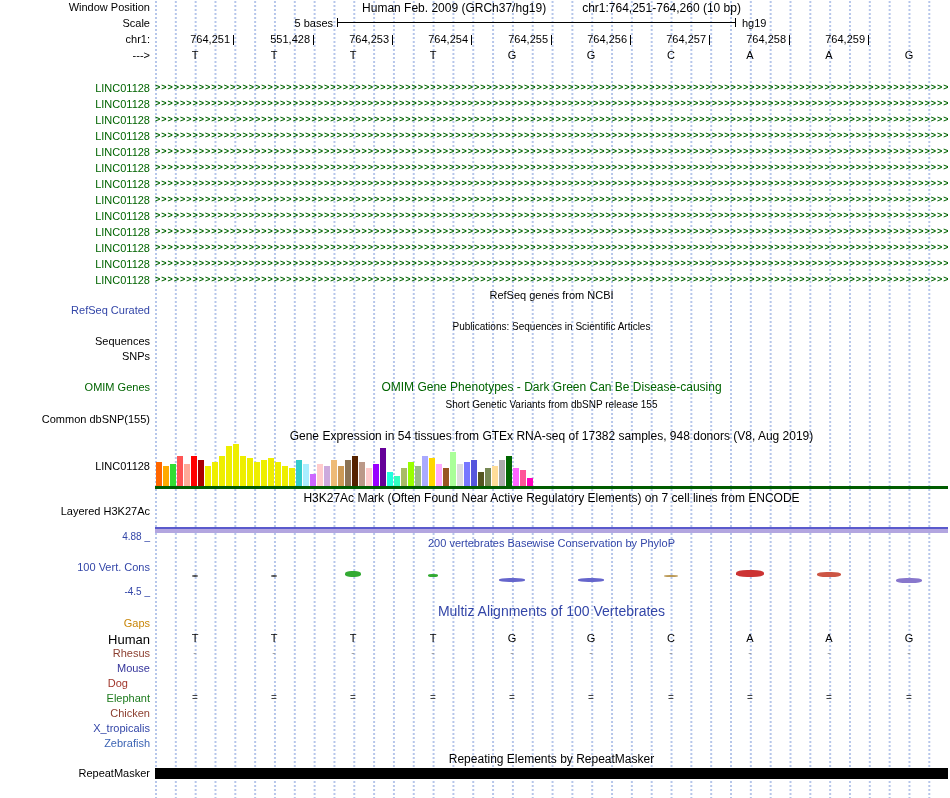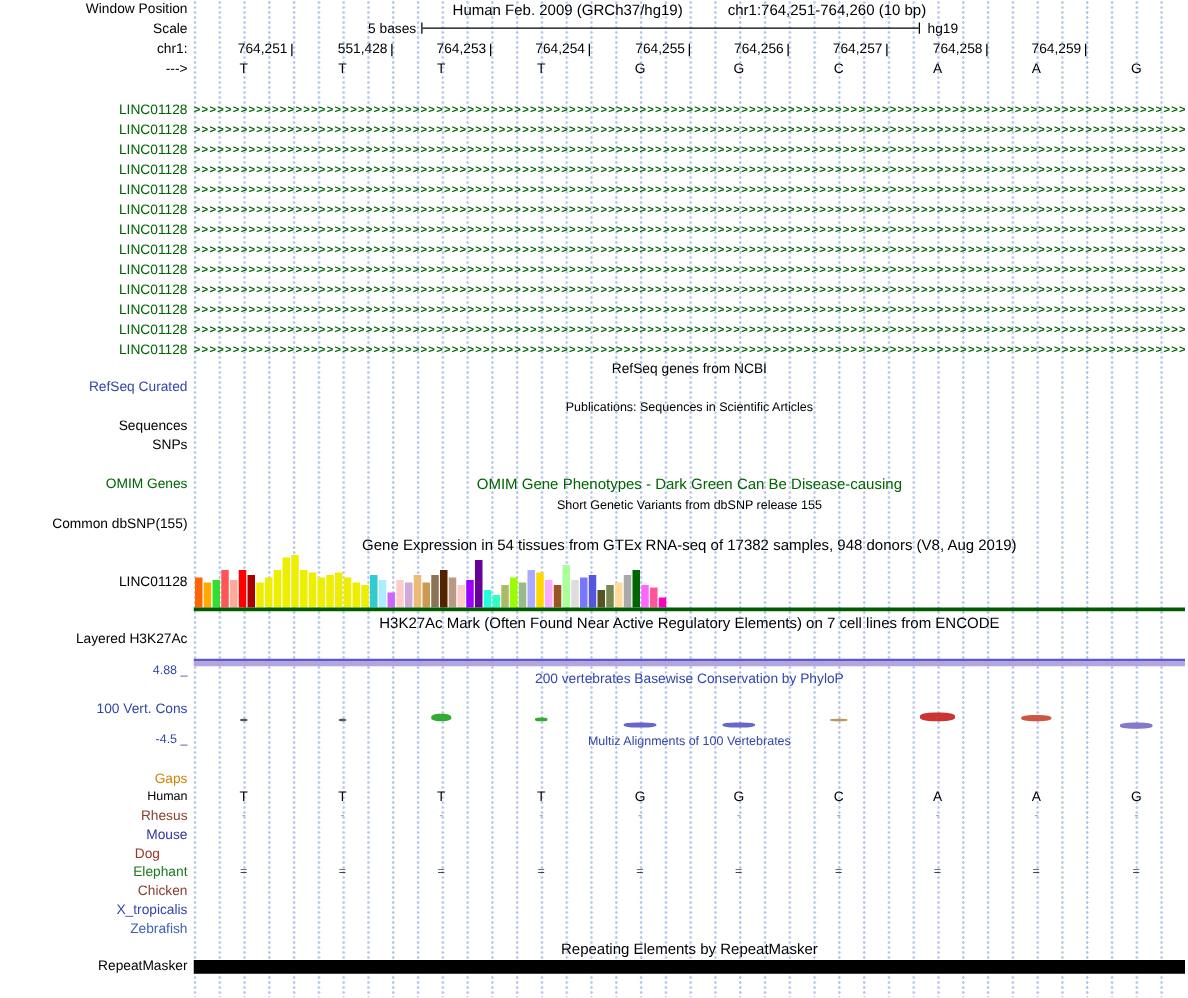--- a/index.html
+++ b/index.html
@@ -26,21 +26,21 @@
       <span>Human Feb. 2009 (GRCh37/hg19)</span><span style="margin-left:36px;">chr1:764,251-764,260 (10 bp)</span>
     </div>
 
     <div class="ctr" style="top:289px;font-size:11px;">RefSeq genes from NCBI</div>
     <div class="ctr" style="top:321px;font-size:10px;">Publications: Sequences in Scientific Articles</div>
     <div class="ctr green" style="top:380px;font-size:12px;">OMIM Gene Phenotypes - Dark Green Can Be Disease-causing</div>
     <div class="ctr" style="top:399px;font-size:10px;">Short Genetic Variants from dbSNP release 155</div>
     <div class="ctr" style="top:429px;font-size:12px;">Gene Expression in 54 tissues from GTEx RNA-seq of 17382 samples, 948 donors (V8, Aug 2019)</div>
     <div class="ctr" style="top:491px;font-size:12px;">H3K27Ac Mark (Often Found Near Active Regulatory Elements) on 7 cell lines from ENCODE</div>
     <div class="ctr blue" style="top:537px;font-size:11px;">200 vertebrates Basewise Conservation by PhyloP</div>
-    <div class="ctr blue" style="top:588px;font-size:10px;">Multiz Alignments of 100 Vertebrates</div>
+    <div class="ctr blue" style="top:603px;font-size:14px;">Multiz Alignments of 100 Vertebrates</div>
     <div class="ctr" style="top:752px;font-size:12px;">Repeating Elements by RepeatMasker</div>
 
   <div style="position: absolute; left: 78px; top: 17px; width: 100px; text-align: right; font-size: 11px;">5 bases</div>
       <div style="position: absolute; left: 182px; top: 18px; width: 397px; height: 9px; border-left: 1px solid rgb(0, 0, 0); border-right: 1px solid rgb(0, 0, 0);">
         <div style="position: absolute; left: 0px; top: 4px; width: 100%; height: 1px; background: rgb(0, 0, 0);"></div>
       </div>
       <div style="position: absolute; left: 587px; top: 17px; font-size: 11px;">hg19</div>
       <div style="position: absolute; left: 78px; top: 35px; width: 1px; height: 10px; background: rgb(0, 0, 0);"></div>
       <div style="position: absolute; left: 3px; top: 33px; width: 72px; text-align: right; font-size: 11px;">764,251</div>
       <div style="position: absolute; left: 158px; top: 35px; width: 1px; height: 10px; background: rgb(0, 0, 0);"></div>
@@ -201,21 +201,21 @@
     <div style="position: absolute; left: 0px; top: 335px; width: 150px; text-align: right; white-space: nowrap; font-size: 11px; color: rgb(0, 0, 0);">Sequences</div>
     <div style="position: absolute; left: 0px; top: 350px; width: 150px; text-align: right; white-space: nowrap; font-size: 11px; color: rgb(0, 0, 0);">SNPs</div>
     <div style="position: absolute; left: 0px; top: 381px; width: 150px; text-align: right; white-space: nowrap; font-size: 11px; color: rgb(0, 100, 0);">OMIM Genes</div>
     <div style="position: absolute; left: 0px; top: 413px; width: 150px; text-align: right; white-space: nowrap; font-size: 11px; color: rgb(0, 0, 0);">Common dbSNP(155)</div>
     <div style="position: absolute; left: 0px; top: 460px; width: 150px; text-align: right; white-space: nowrap; font-size: 11px; color: rgb(0, 0, 0);">LINC01128</div>
     <div style="position: absolute; left: 0px; top: 505px; width: 150px; text-align: right; white-space: nowrap; font-size: 11px; color: rgb(0, 0, 0);">Layered H3K27Ac</div>
     <div style="position: absolute; left: 0px; top: 531px; width: 150px; text-align: right; white-space: nowrap; font-size: 10px; color: rgb(51, 70, 168);">4.88 _</div>
     <div style="position: absolute; left: 0px; top: 561px; width: 150px; text-align: right; white-space: nowrap; font-size: 11px; color: rgb(51, 70, 168);">100 Vert. Cons</div>
     <div style="position: absolute; left: 0px; top: 586px; width: 150px; text-align: right; white-space: nowrap; font-size: 10px; color: rgb(51, 70, 168);">-4.5 _</div>
     <div style="position: absolute; left: 0px; top: 617px; width: 150px; text-align: right; white-space: nowrap; font-size: 11px; color: rgb(200, 134, 10);">Gaps</div>
-    <div style="position: absolute; left: 0px; top: 632px; width: 150px; text-align: right; white-space: nowrap; font-size: 10px; color: rgb(0, 0, 0);">Human</div>
+    <div style="position: absolute; left: 0px; top: 632px; width: 150px; text-align: right; white-space: nowrap; font-size: 13px; color: rgb(0, 0, 0);">Human</div>
     <div style="position: absolute; left: 0px; top: 647px; width: 150px; text-align: right; white-space: nowrap; font-size: 11px; color: rgb(139, 62, 47);">Rhesus</div>
     <div style="position: absolute; left: 0px; top: 662px; width: 150px; text-align: right; white-space: nowrap; font-size: 11px; color: rgb(53, 53, 155);">Mouse</div>
     <div style="position: absolute; left: 0px; top: 677px; width: 128px; text-align: right; white-space: nowrap; font-size: 11px; color: rgb(160, 53, 42);">Dog</div>
     <div style="position: absolute; left: 0px; top: 692px; width: 150px; text-align: right; white-space: nowrap; font-size: 11px; color: rgb(28, 122, 28);">Elephant</div>
     <div style="position: absolute; left: 0px; top: 707px; width: 150px; text-align: right; white-space: nowrap; font-size: 11px; color: rgb(139, 62, 47);">Chicken</div>
     <div style="position: absolute; left: 0px; top: 722px; width: 150px; text-align: right; white-space: nowrap; font-size: 11px; color: rgb(51, 70, 168);">X_tropicalis</div>
     <div style="position: absolute; left: 0px; top: 737px; width: 150px; text-align: right; white-space: nowrap; font-size: 11px; color: rgb(60, 100, 180);">Zebrafish</div>
     <div style="position: absolute; left: 0px; top: 767px; width: 150px; text-align: right; white-space: nowrap; font-size: 11px; color: rgb(0, 0, 0);">RepeatMasker</div>
   </div>
 

